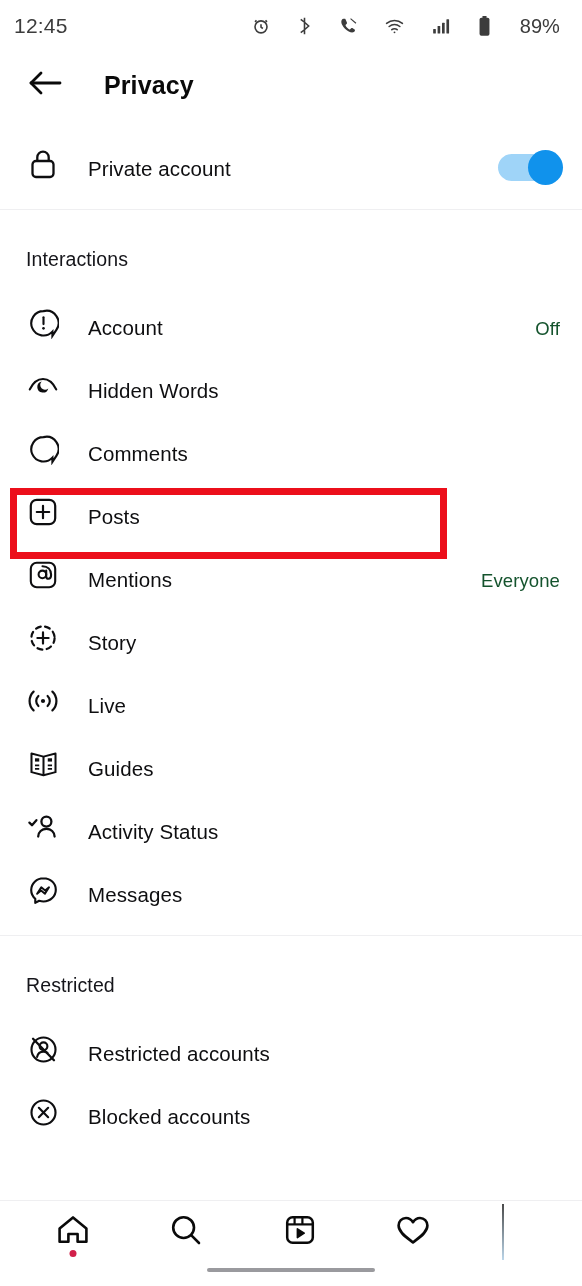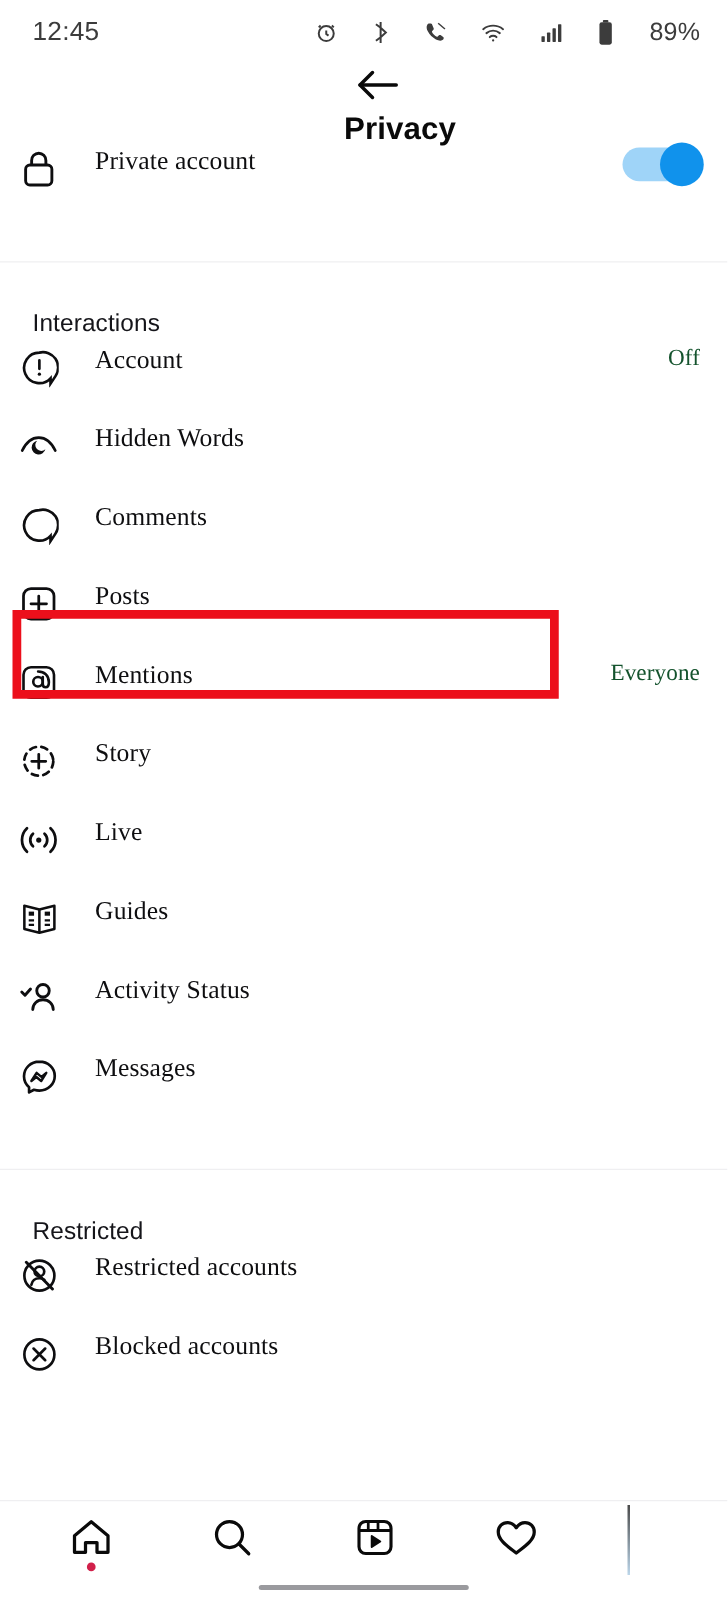--- a/index.html
+++ b/index.html
@@ -12,40 +12,39 @@
   .phone {
     position: relative;
     width: 582px; height: 1286px;
     background: #ffffff;
   }
 
   
   .statusbar {
     height: 52px;
     display: flex; align-items: center;
-    padding: 0 22px 0 26px;
+    padding: 0 22px 0 14px;
     color: #2a2a2a;
   }
   .statusbar .clock {
     font-size: 21px; font-weight: 400; letter-spacing: .2px;
     color: #3c3c3c;
   }
   .statusbar .spacer { flex: 1; }
   .statusbar .icons { display: flex; align-items: center; gap: 26px; }
   .statusbar .icons svg { display: block; }
   .statusbar .batt-pct {
     font-size: 20px; color: #3c3c3c; margin-left: 3px; letter-spacing: .1px;
   }
 
   
   .titlebar {
     height: 66px;
     display: flex; align-items: center;
     padding-left: 22px;
-    flex-direction: column;
   }
   .back-btn {
     width: 46px; height: 46px;
     display: flex; align-items: center; justify-content: center;
     cursor: pointer;
   }
   .page-title {
     font-size: 25px; font-weight: bold; color: #0a0a0a;
     margin-left: 36px; letter-spacing: .1px;
   }
@@ -57,25 +56,24 @@
     padding: 38px 0 6px 26px;
     letter-spacing: .1px;
   }
   .divider {
     height: 1px; background: #efeff1; width: 100%;
   }
   .divider.top-gap { margin-top: 28px; }
 
   .row {
     position: relative;
-    display: flex; align-items: flex-start;
+    display: flex; align-items: flex-end;
     height: 63px;
-    padding: 0 22px 0 14px;
+    padding: 0 22px 0 26px;
     cursor: pointer;
-    font-family: Liberation Serif, serif;
   }
   .row .ic {
     width: 34px; height: 34px;
     display: flex; align-items: center; justify-content: center;
     flex: 0 0 34px;
   }
   .row .ic svg { display: block; }
   .row .label {
     font-size: 20.5px; color: #0e0e10; font-weight: 400;
     margin-left: 28px; letter-spacing: .1px;

